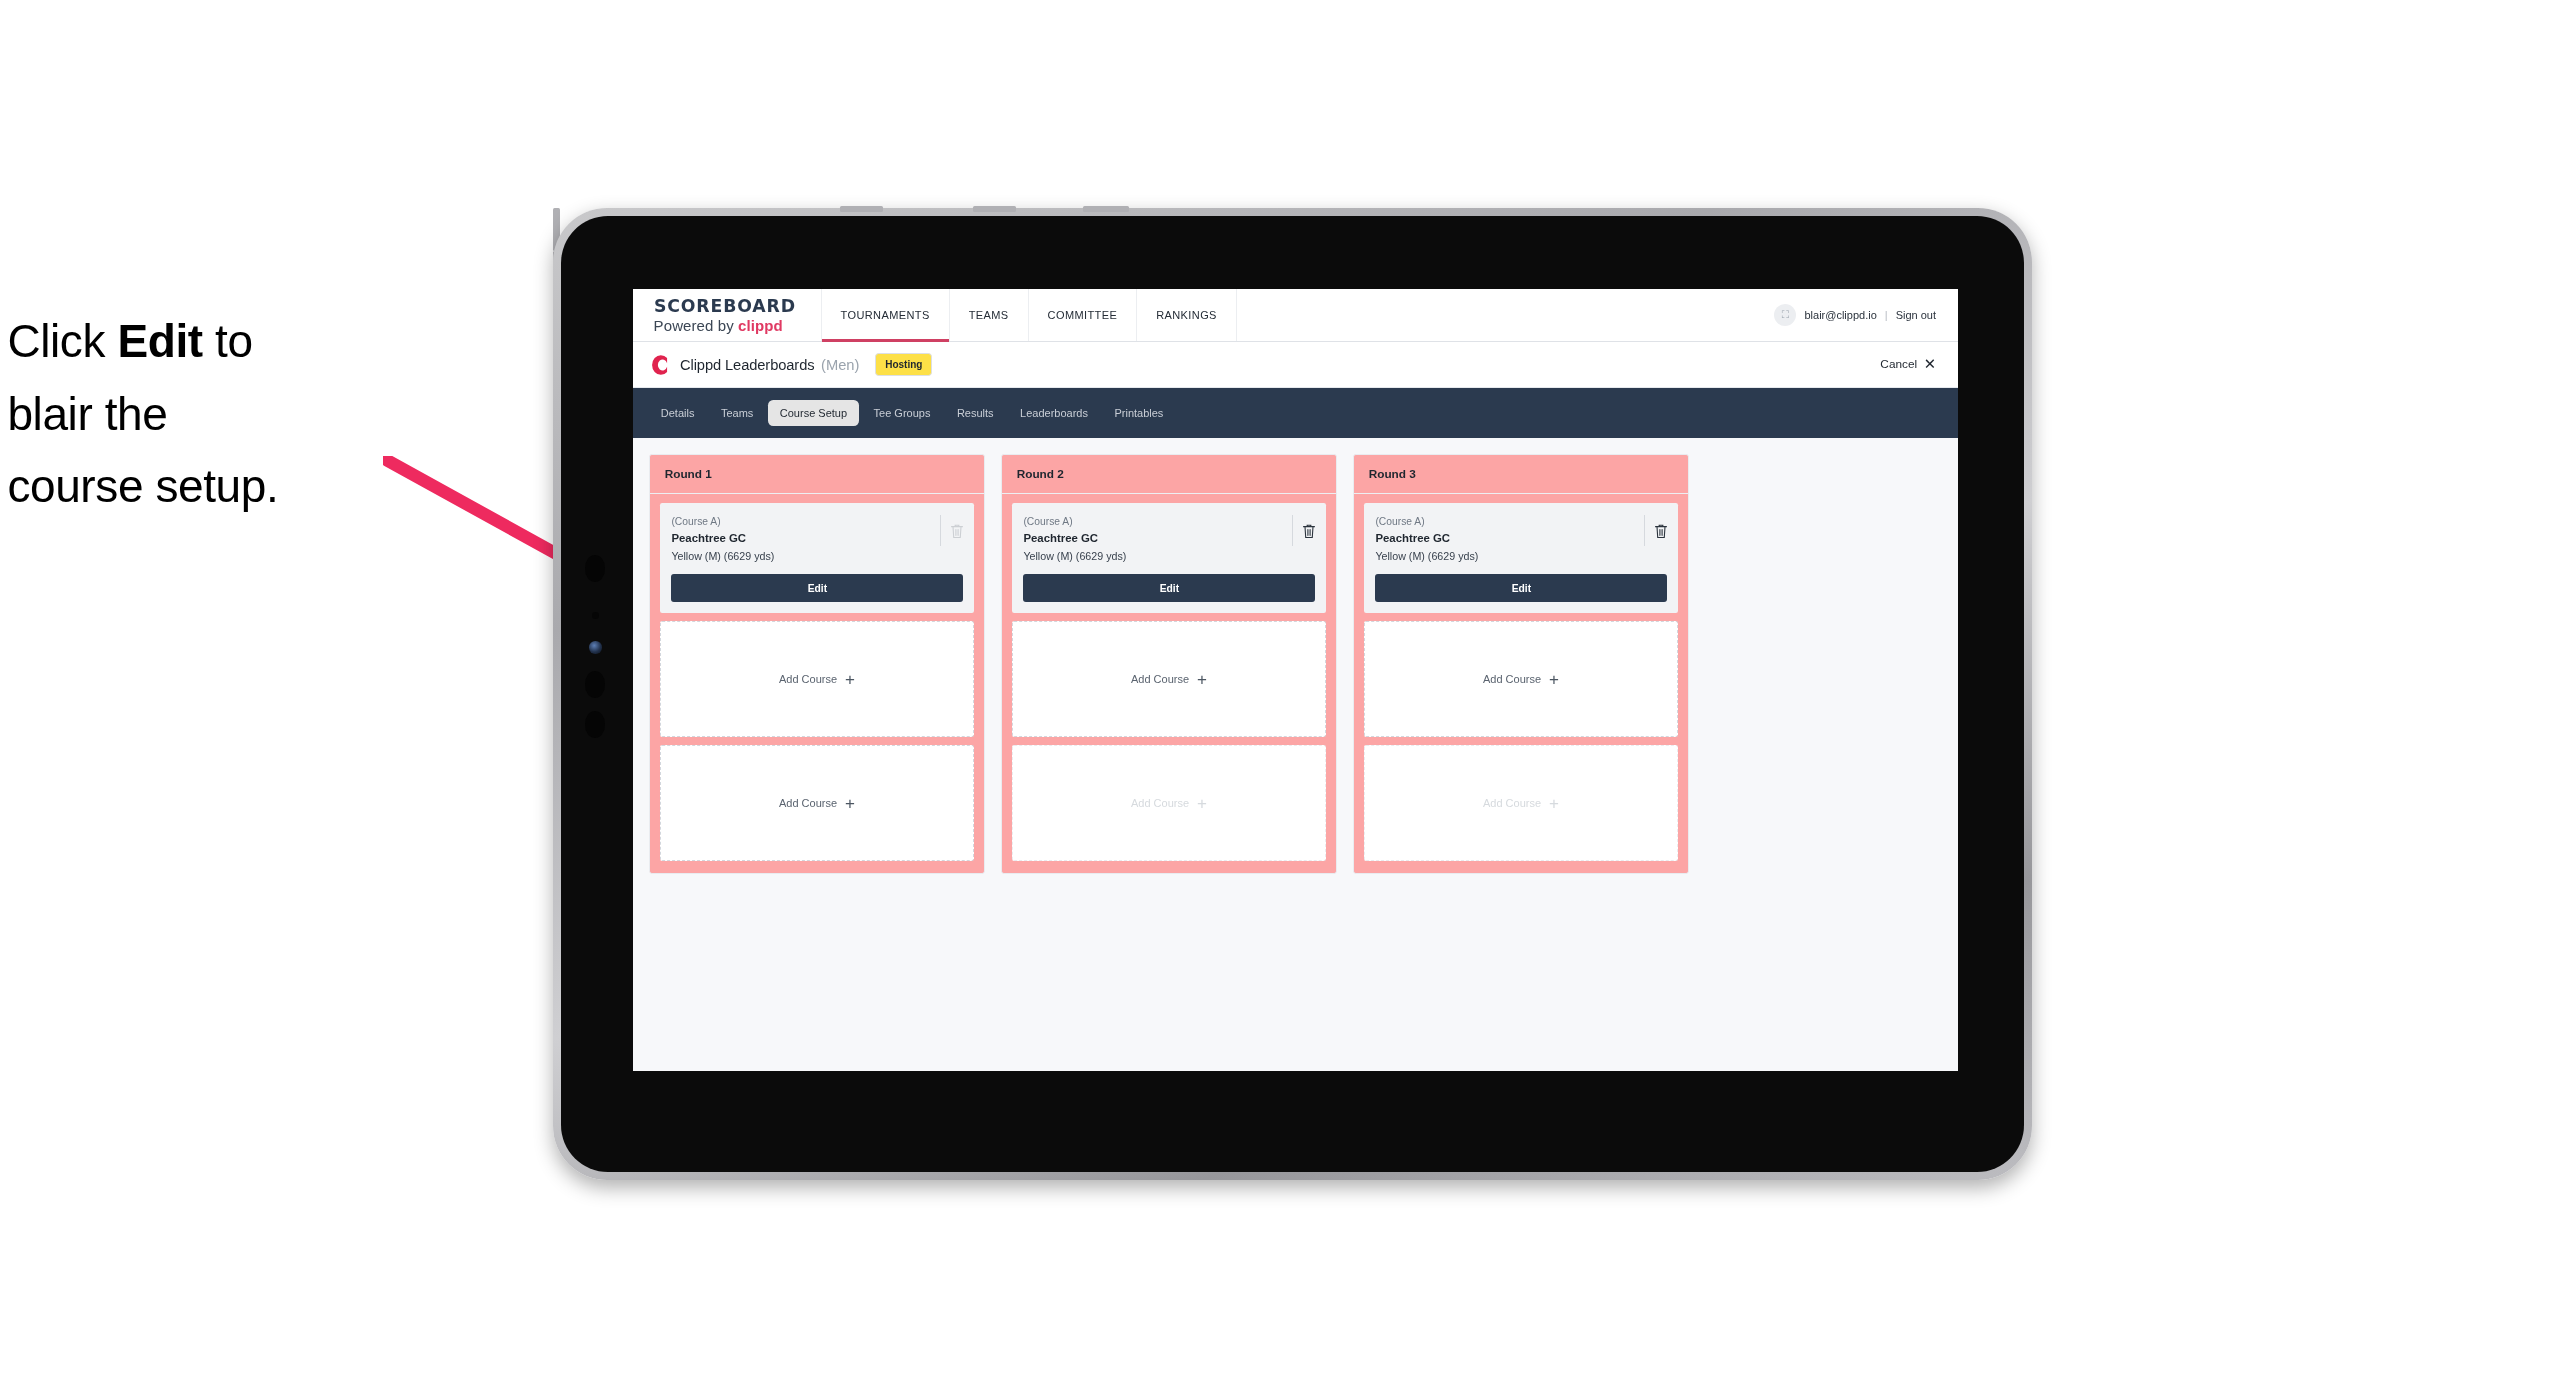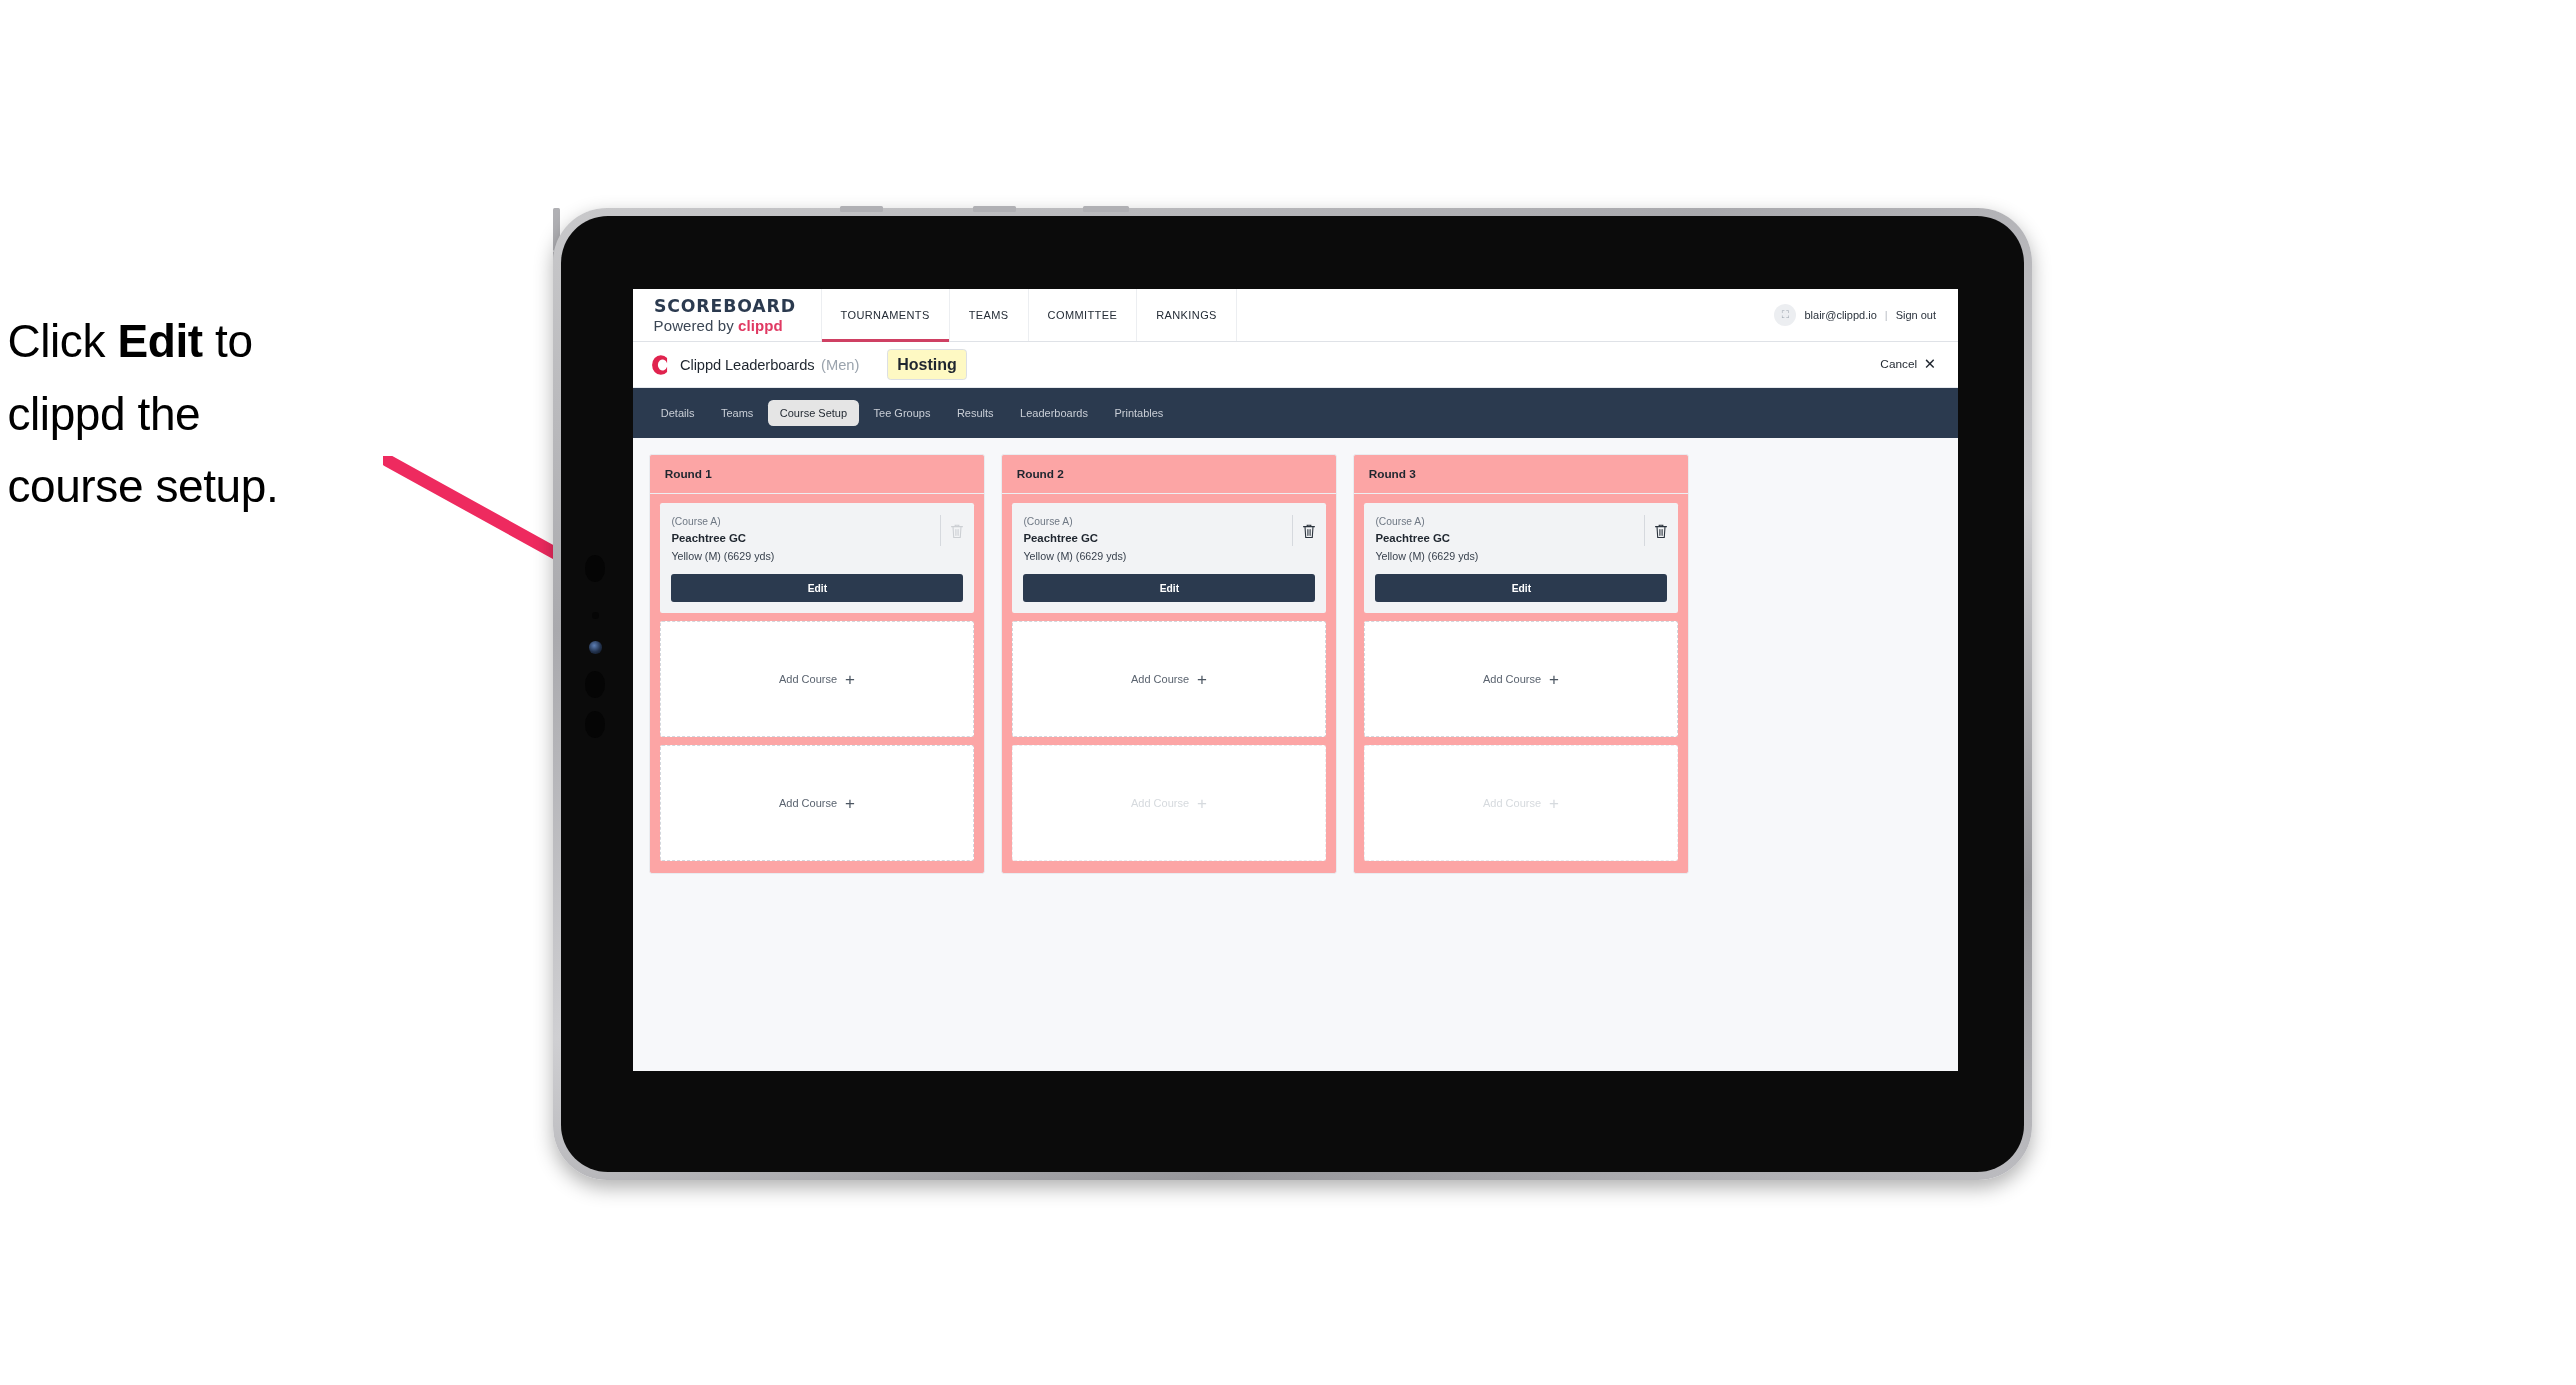--- a/index.html
+++ b/index.html
@@ -177,28 +177,28 @@
     border-bottom: 0.7px solid #e6e9ed;
   }
   #clippd-c {
     width: 19px; height: 22px;
     margin-right: 10.3px;
     flex-shrink: 0;
   }
   #tname { font-size: 14.7px; color: #1f262f; letter-spacing: -0.1px; }
   #tgender { font-size: 14.7px; color: #9aa3ad; margin-left: 6.6px; }
   #hosting-badge {
-    margin-left: 28px;
+    margin-left: 16px;
     border: 0.7px solid #dcdfe4;
     border-radius: 3.7px;
     padding: 5.2px 8.8px;
-    font-size: 16px;
+    font-size: 10px;
     font-weight: 700;
     color: #1f262f;
-    background: #fef9c3;
+    background: #fde047;
   }
   #cancel-btn {
     margin-left: auto;
     display: flex; align-items: center; gap: 6.6px;
     font-size: 11.8px; color: #1f262f;
     cursor: pointer;
   }
   #cancel-x { font-size: 14.7px; line-height: 1; }
 
   
@@ -293,21 +293,21 @@
   }
   .add-course .plus { font-size: 17px; font-weight: 300; line-height: 1; color:#4b5561; }
   .add-course.faded { color: #d6dade; border-color: #eaecef; cursor: default; }
   .add-course.faded .plus { color: #d6dade; }
 </style>
 </head>
 <body>
 
 <div id="annotation">
   <div class="line"><span>Click </span><b>Edit</b><span> to</span></div>
-  <div class="line">clippd the</div>
+  <div class="line">blair the</div>
   <div class="line">course setup.</div>
 </div>
 
 <svg id="arrow-svg" viewBox="0 0 420 250">
   <line x1="6" y1="6" x2="330" y2="185" stroke="#EE2A5F" stroke-width="17" stroke-linecap="round"></line>
   <polygon points="400,210 300,160 315,240" fill="#EE2A5F"></polygon>
 </svg>
 
 <div id="tablet">
   <div id="tablet-outer"></div>

